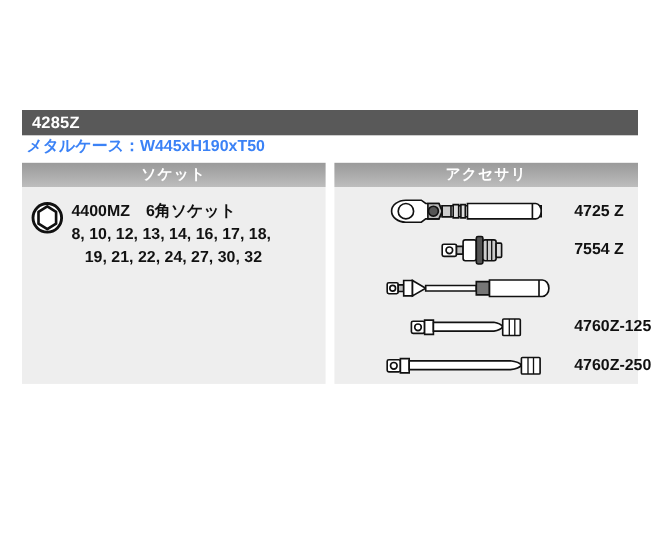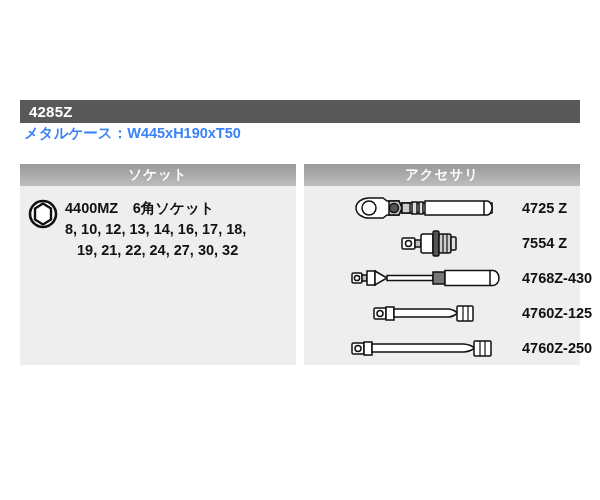--- a/index.html
+++ b/index.html
@@ -62,21 +62,20 @@
   }
 
   
   .columns {
     position: absolute;
     left: 20px;
     top: 148px;
     width: 560px;
     display: flex;
     gap: 8px;
-    margin-top: 16px;
   }
   .column {
     display: flex;
     flex-direction: column;
   }
   .col-socket { width: 276px; }
   .col-accessory { width: 276px; }
 
   .col-header {
     height: 22px;
@@ -235,21 +234,20 @@
                   <path d="M18 14 h5 v6 h-5 z" fill="#bdbdbd"></path>
                   <path d="M23 10 h8 v14 h-8 z"></path>
                   <path d="M31 10 l12 7 l-12 7 z"></path>
                   <path d="M43 14.5 h46 v5 h-46 z"></path>
                   <path d="M89 11 h12 v12 h-12 z" fill="#777777"></path>
                   <path d="M101 9.5 h48 a6 7.5 0 0 1 6 7.5 a6 7.5 0 0 1 -6 7.5 h-48 z"></path>
                   <path d="M146 9.5 v15"></path>
                 </g>
               </svg>
             </div>
-            <div class="acc-code">4768Z-430</div>
           </div>
 
           <div class="acc-row">
             <div class="acc-art">
               <svg viewBox="0 0 176 34" width="176" height="34" aria-hidden="true">
                 <g stroke="#111111" stroke-width="1.5" fill="#ffffff">
                   <rect x="30" y="12" width="12" height="11" rx="1.5"></rect>
                   <circle cx="36" cy="17.5" r="3"></circle>
                   <path d="M42 11 h8 v13 h-8 z"></path>
                   <path d="M50 13 h55 q6 1 8 4 q-2 3 -8 4 h-55 z"></path>

